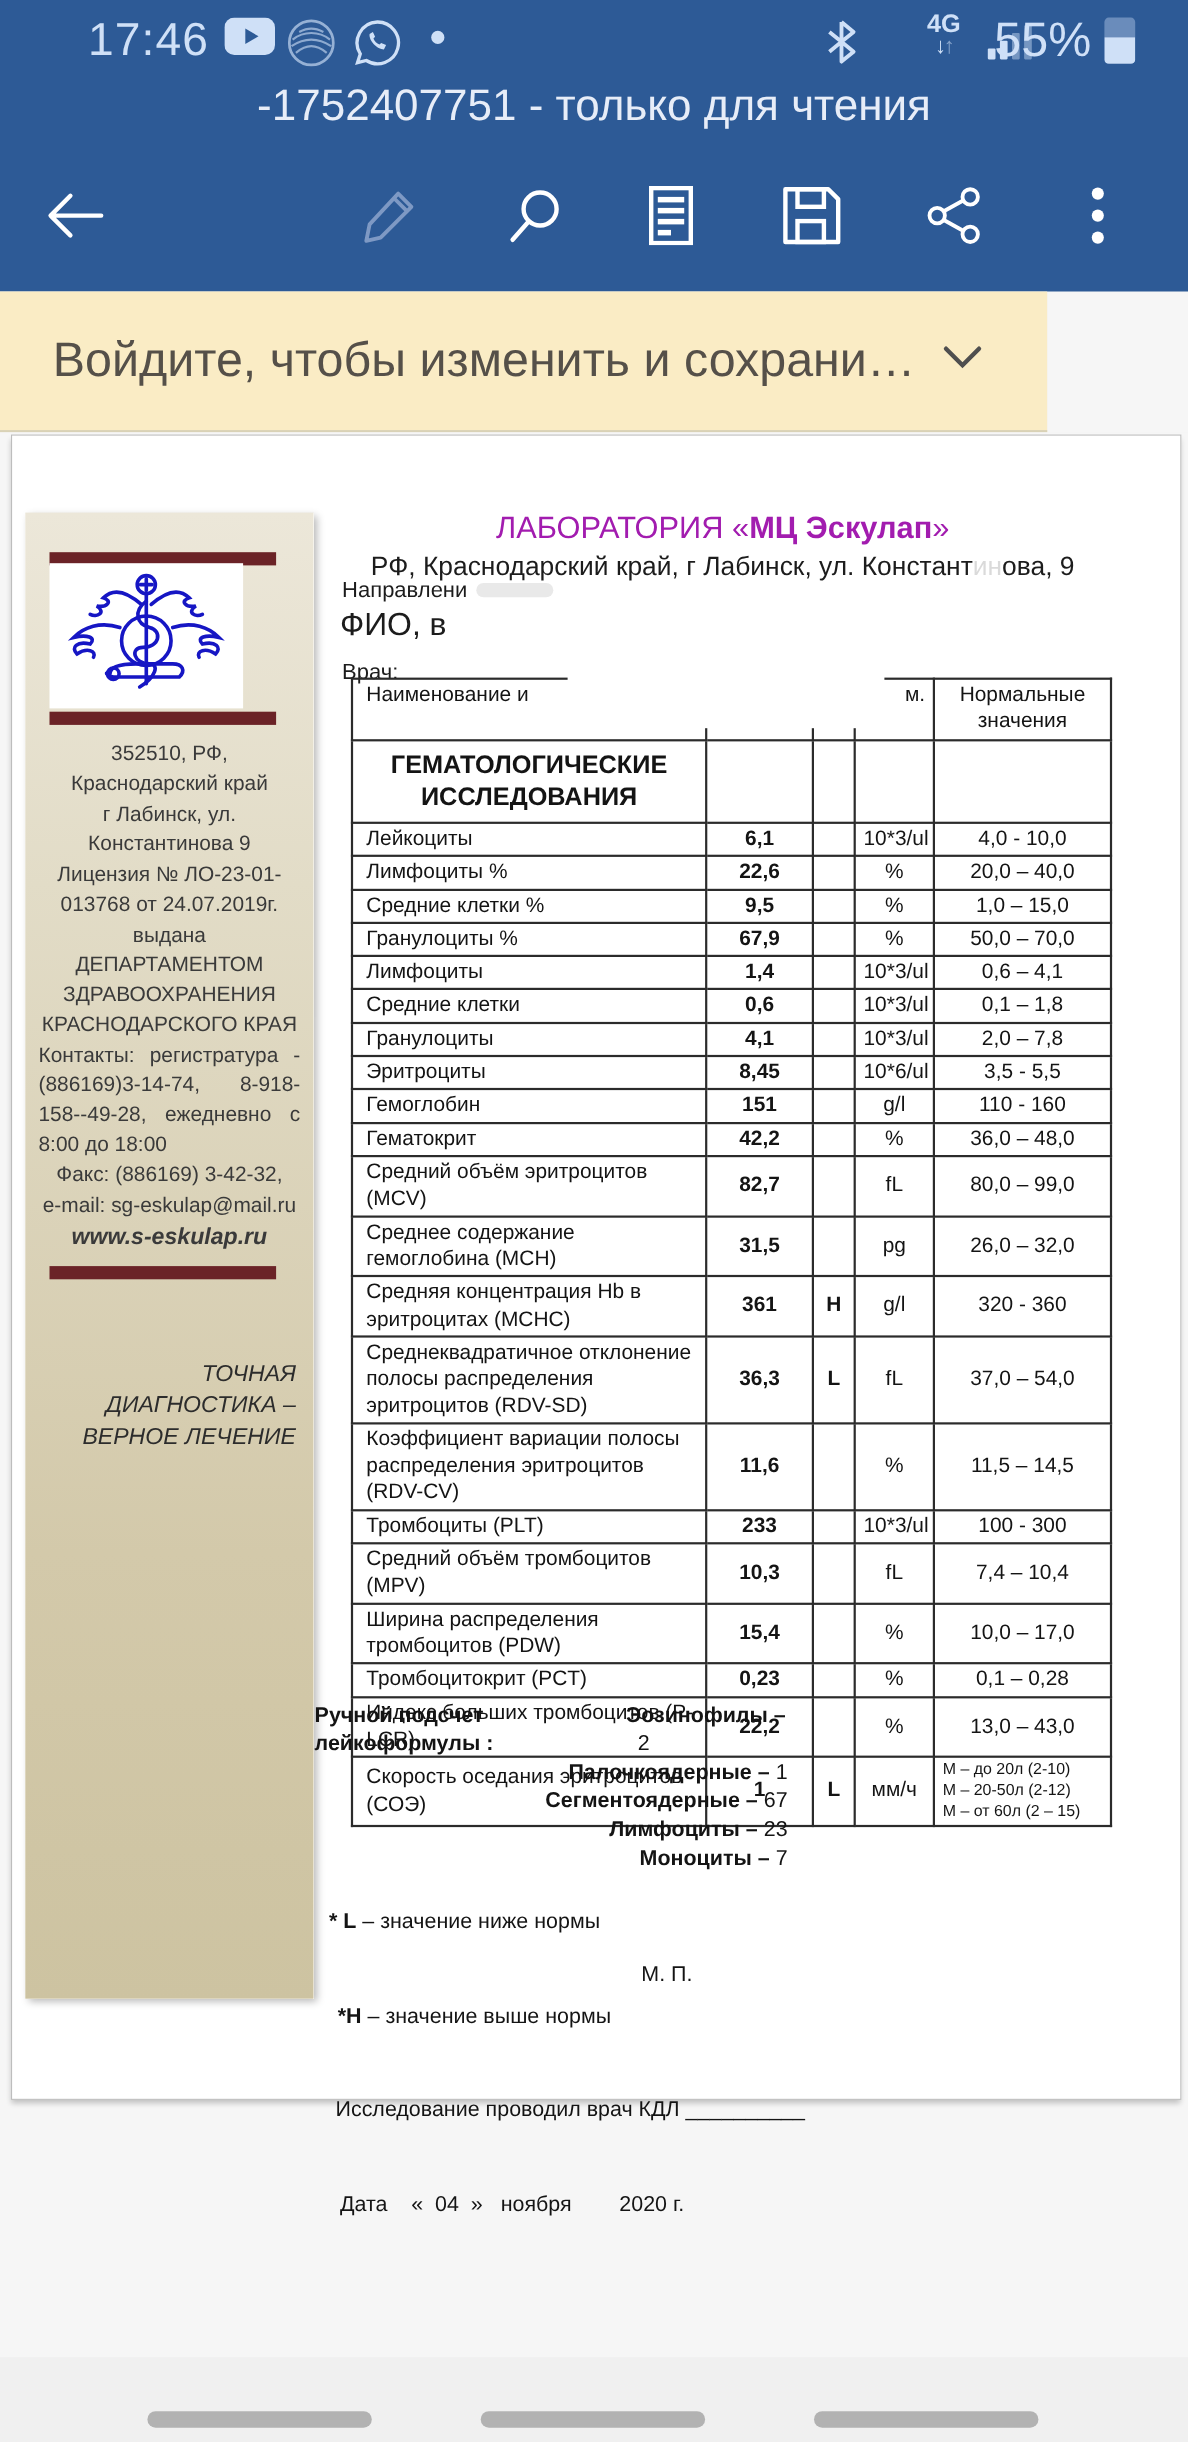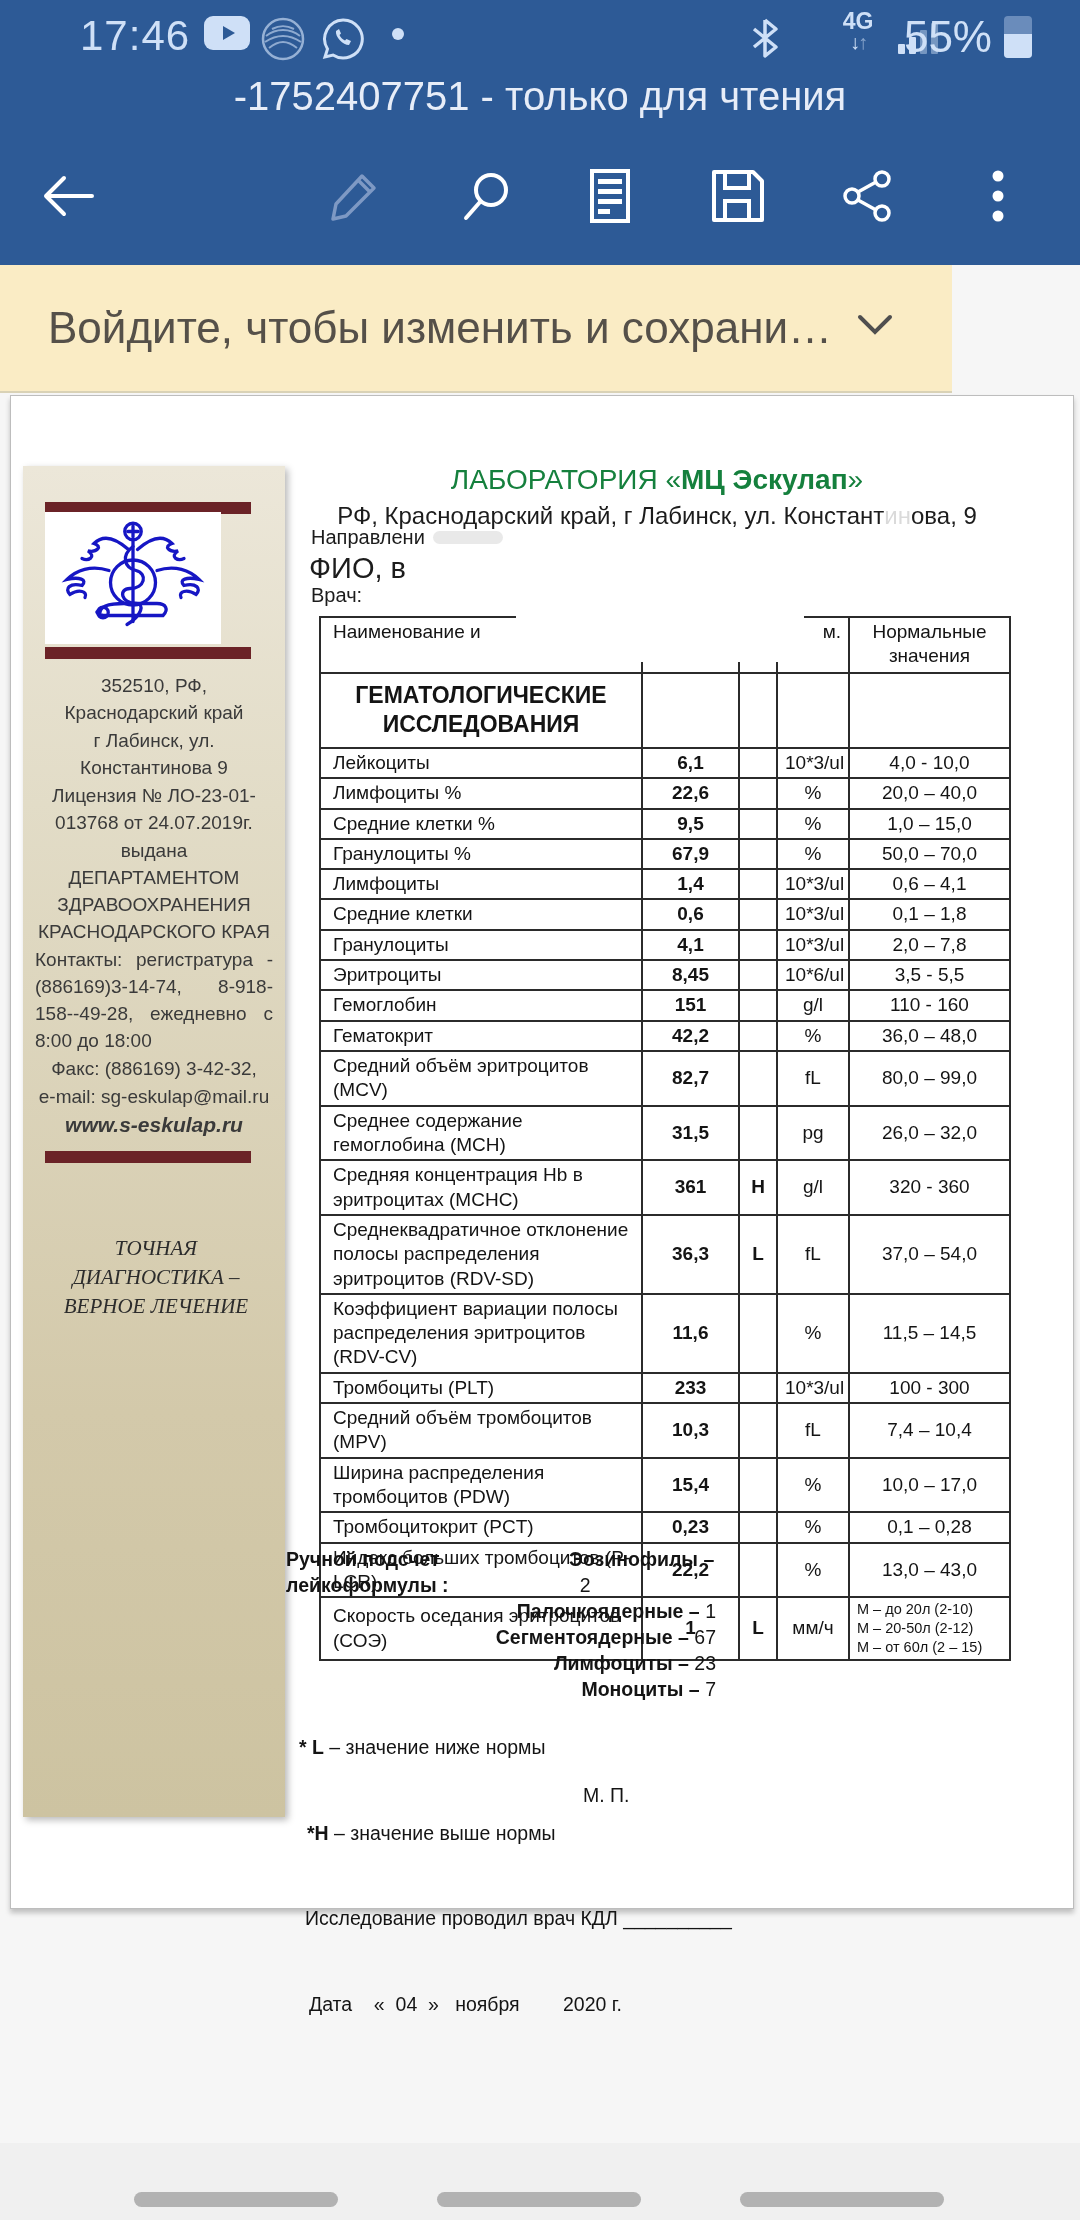--- a/index.html
+++ b/index.html
@@ -47,24 +47,24 @@
   .panel { position:absolute; left:12px; top:70px; width:262px; height:1351px;
            background:linear-gradient(180deg,#ece7d9 0%,#e2dcc7 25%,#d3c9aa 70%,#cdc3a1 100%);
            box-shadow:3px 3px 7px rgba(0,0,0,0.28); color:#343434; }
   .maroon-bar { position:absolute; left:22px; width:206px; height:12px; background:#6b2327; }
   .bar1 { top:36px; } .bar2 { top:181px; } .bar3 { top:685px; }
   .logo-box { position:absolute; left:22px; top:46px; width:176px; height:132px; background:#ffffff; display:flex; align-items:center; justify-content:center; }
   .panel-text { position:absolute; left:12px; top:206px; width:238px; font-size:19px; line-height:27px; text-align:center; color:#3a3a3a; }
   .panel-text .blk { margin-bottom:1px; }
   .panel-text .contacts { text-align:justify; }
   .panel-text .site { font-style:italic; font-weight:bold; font-size:21px; }
-  .panel-slogan { position:absolute; left:20px; top:768px; width:226px; font-style:italic; font-size:21px; line-height:29px; text-align:center; color:#2c2c2c;font-family:Liberation Serif, serif; }
-
-  
-  .doc-head-title { position:absolute; left:290px; top:68px; width:712px; text-align:center; font-size:28px; color:#15803d; }
+  .panel-slogan { position:absolute; left:20px; top:768px; width:226px; font-style:italic; font-size:21px; line-height:29px; text-align:right; color:#2c2c2c; }
+
+  
+  .doc-head-title { position:absolute; left:290px; top:68px; width:712px; text-align:center; font-size:28px; color:#a21caf; }
   .doc-head-addr { position:absolute; left:290px; top:106px; width:712px; text-align:center; font-size:24px; color:#1c1c1c; }
   .doc-head-addr .hidden-part { color:rgba(50,50,50,0.18); }
   .lbl-small { position:absolute; left:300px; font-size:20px; color:#1c1c1c; }
   .lbl-fio { position:absolute; left:298px; top:156px; font-size:29px; color:#1c1c1c; }
   .smudge { display:inline-block; width:70px; height:13px; margin-left:8px; border-radius:7px; background:#9a9a9a; opacity:.22; }
 
   
   .results { position:absolute; left:308px; top:220px; width:690px; border-collapse:collapse; table-layout:fixed; }
   .results td { border:2px solid #2b2b2b; font-size:19px; line-height:1.28; padding:2px 7px; color:#141414; vertical-align:middle; overflow:hidden; }
   .results .col-name  { width:322px; text-align:left;padding-left:12px; }
@@ -240,21 +240,21 @@
       <div class="doc-head-title">
         <span>ЛАБОРАТОРИЯ «</span><b>МЦ Эскулап</b><span>»</span>
       </div>
       <div class="doc-head-addr">
         <span>РФ, Краснодарский край, г Лабинск, ул. Констант</span><span class="hidden-part">ин</span><span>ова, 9</span>
       </div>
       <div class="lbl-small" style="top:130px">
         <span>Направлени</span><span class="smudge"></span>
       </div>
       <div class="lbl-fio">ФИО, в</div>
-      <div class="lbl-small" style="top:188px">Врач:</div>
+      <div class="lbl-small" style="top:204px">Врач:</div>
 
       <table class="results">
         <tbody>
           <tr class="thead">
             <td class="col-name">Наименование и</td>
             <td class="col-val"></td>
             <td class="col-flag"></td>
             <td class="col-unit">м.</td>
             <td class="col-range">Нормальные значения</td>
           </tr>

